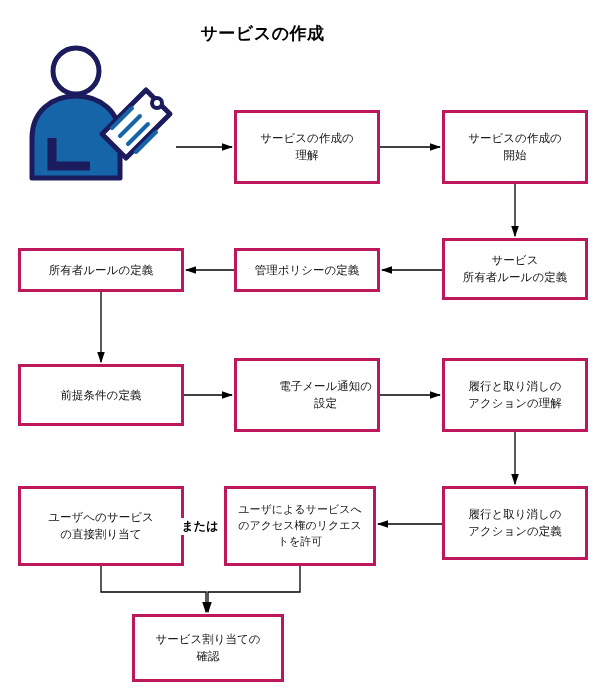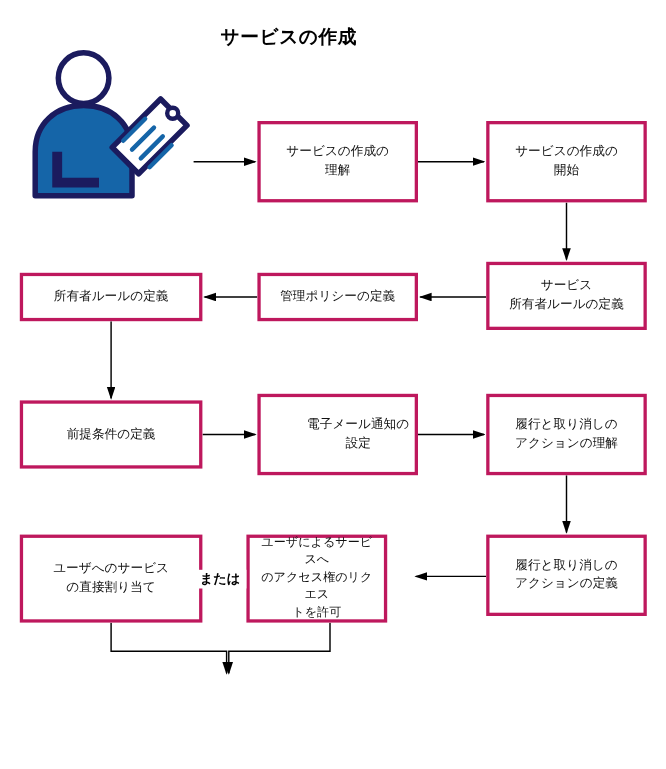--- a/index.html
+++ b/index.html
@@ -180,27 +180,31 @@
   <div class="node" style="left:442px; top:358px; width:146px; height:74px;">
     <span style="white-space:pre-line;">履行と取り消しの
 アクションの理解</span>
   </div>
 
   <div class="node" style="left:442px; top:486px; width:146px; height:74px;">
     <span style="white-space:pre-line;">履行と取り消しの
 アクションの定義</span>
   </div>
 
-  <div class="node" style="left:224px; top:486px; width:128px; height:80px; font-size:11px;">
+  <div class="node" style="left:224px; top:486px; width:152px; height:80px; font-size:11px;">
     <span style="white-space:pre-line;">ユーザによるサービスへ
 のアクセス権のリクエス
 トを許可</span>
   </div>
 
   <div class="node" style="left:18px; top:486px; width:166px; height:80px;">
     <span style="white-space:pre-line;">ユーザへのサービス
 の直接割り当て</span>
   </div>
 
+  <div class="node" style="left:132px; top:614px; width:152px; height:68px;">
+    <span style="white-space:pre-line;">サービス割り当ての
+確認</span>
+  </div>
 
   <div class="or-label">または</div>
 
 </div>
 
 </body></html>

